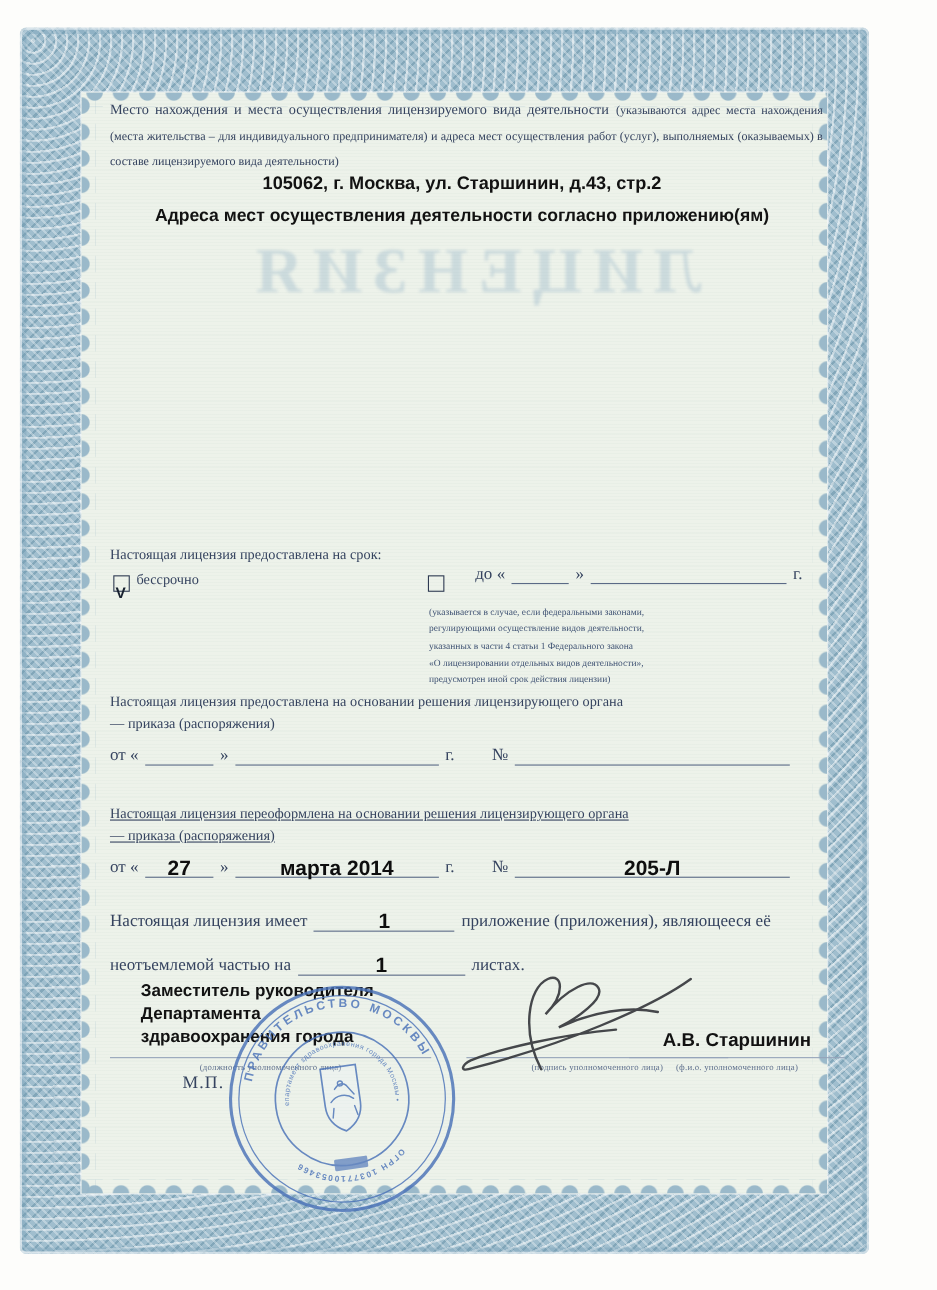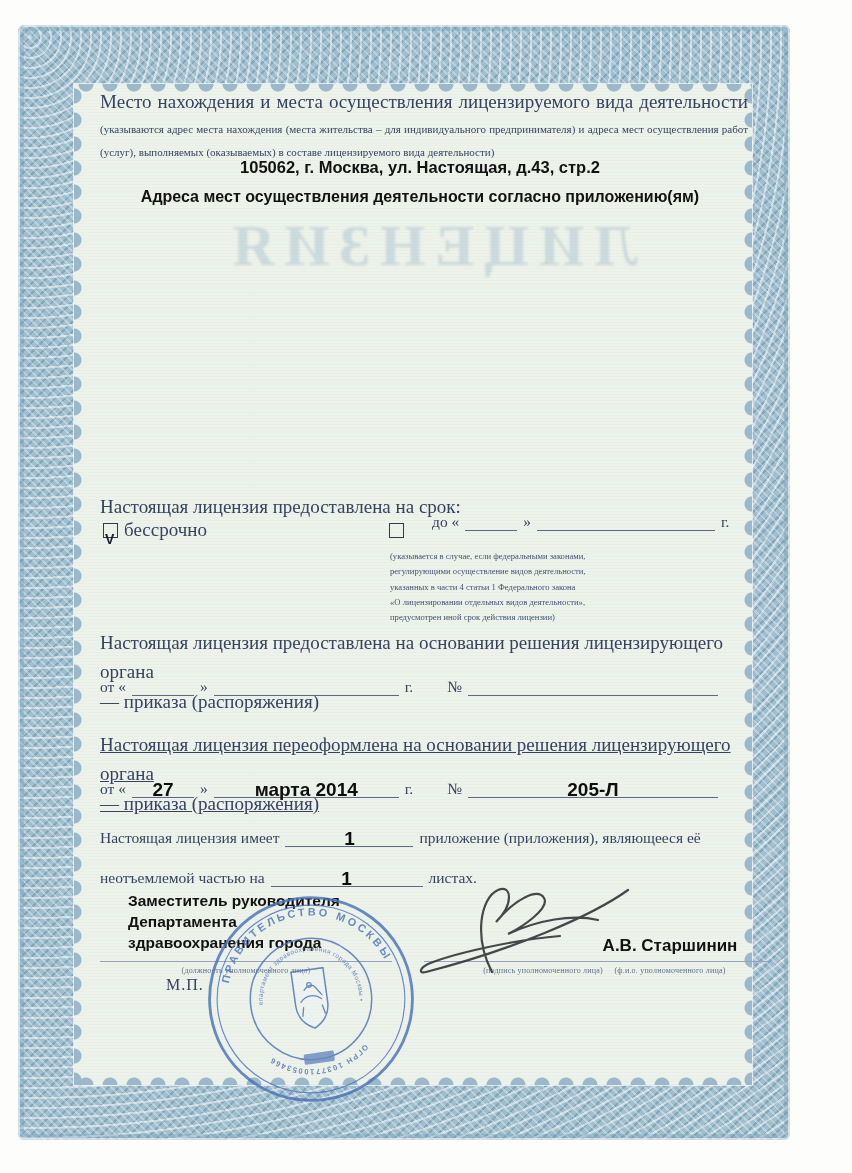--- a/index.html
+++ b/index.html
@@ -25,21 +25,21 @@
     background-size:24px 13px;background-repeat:repeat-x;}
   .sc-left{left:74px;top:84px;width:13px;height:1001px;
     background-image:radial-gradient(circle at 0 50%, rgba(150,182,200,.95) 0 7px, rgba(150,182,200,0) 8px);
     background-size:13px 24px;background-repeat:repeat-y;}
   .sc-right{left:739px;top:84px;width:13px;height:1001px;
     background-image:radial-gradient(circle at 13px 50%, rgba(150,182,200,.95) 0 7px, rgba(150,182,200,0) 8px);
     background-size:13px 24px;background-repeat:repeat-y;}
   
   .abs{position:absolute;}
   .serif{color:#35435f;font-family:"Liberation Serif",serif;}
-  .h-main{font-size:19px;}
+  .h-main{font-size:13px;}
   .h-note{font-size:11px;}
   .b-black{font-family:"Liberation Sans",sans-serif;font-weight:bold;color:#121212;}
   .center{text-align:center;}
   .row{position:absolute;display:flex;align-items:flex-end;font-size:15.5px;color:#35435f;white-space:nowrap;}
   .bl{display:inline-block;border-bottom:1px solid #5a6a86;height:18px;margin:0 6px;text-align:center;}
   .val{font-family:"Liberation Sans",sans-serif;font-weight:bold;color:#0e0e0e;font-size:19px;}
   .cap{position:absolute;font-size:8px;color:#5d6e8c;text-align:center;letter-spacing:.2px;}
   .ln{position:absolute;height:1px;background:#95a3ba;}
   .wm{position:absolute;left:140px;top:212px;width:580px;text-align:center;font-weight:bold;
       font-size:58px;letter-spacing:10px;color:rgba(130,165,192,.30);transform:scaleX(-1);
@@ -74,21 +74,21 @@
   <div class="sc sc-bottom"></div>
   <div class="sc sc-left"></div>
   <div class="sc sc-right"></div>
 
   <div class="wm">ЛИЦЕНЗИЯ</div>
 
   <p class="abs serif" style="left:100px;top:88px;width:648px;line-height:1.45;text-align:justify;margin:0;">
     <span class="h-main">Место нахождения и места осуществления лицензируемого вида деятельности</span>
     <span class="h-note">(указываются адрес места нахождения (места жительства – для индивидуального предпринимателя) и адреса мест осуществления работ (услуг), выполняемых (оказываемых) в составе лицензируемого вида деятельности)</span>
   </p>
-  <div class="abs b-black center" style="left:100px;top:158px;width:640px;font-size:16.5px;">105062, г. Москва, ул. Настоящая, д.43, стр.2</div>
+  <div class="abs b-black center" style="left:100px;top:158px;width:640px;font-size:16.5px;">105062, г. Москва, ул. Старшинин, д.43, стр.2</div>
   <div class="abs b-black center" style="left:100px;top:188px;width:640px;font-size:16px;">Адреса мест осуществления деятельности согласно приложению(ям)</div>
 
   <div class="abs serif h-main" style="left:100px;top:496px;">Настоящая лицензия предоставлена на срок:</div>
   <div class="cb" style="left:103px;top:523px;"></div>
   <div class="vmark" style="left:105px;top:531px;">V</div>
   <div class="abs serif h-main" style="left:124px;top:519px;">бессрочно</div>
   <div class="cb" style="left:389px;top:523px;"></div>
   <div class="row" style="left:408px;top:512px;margin-left:24px;">
     <span>до «</span>
     <span class="bl" style="width:52px;"></span>

